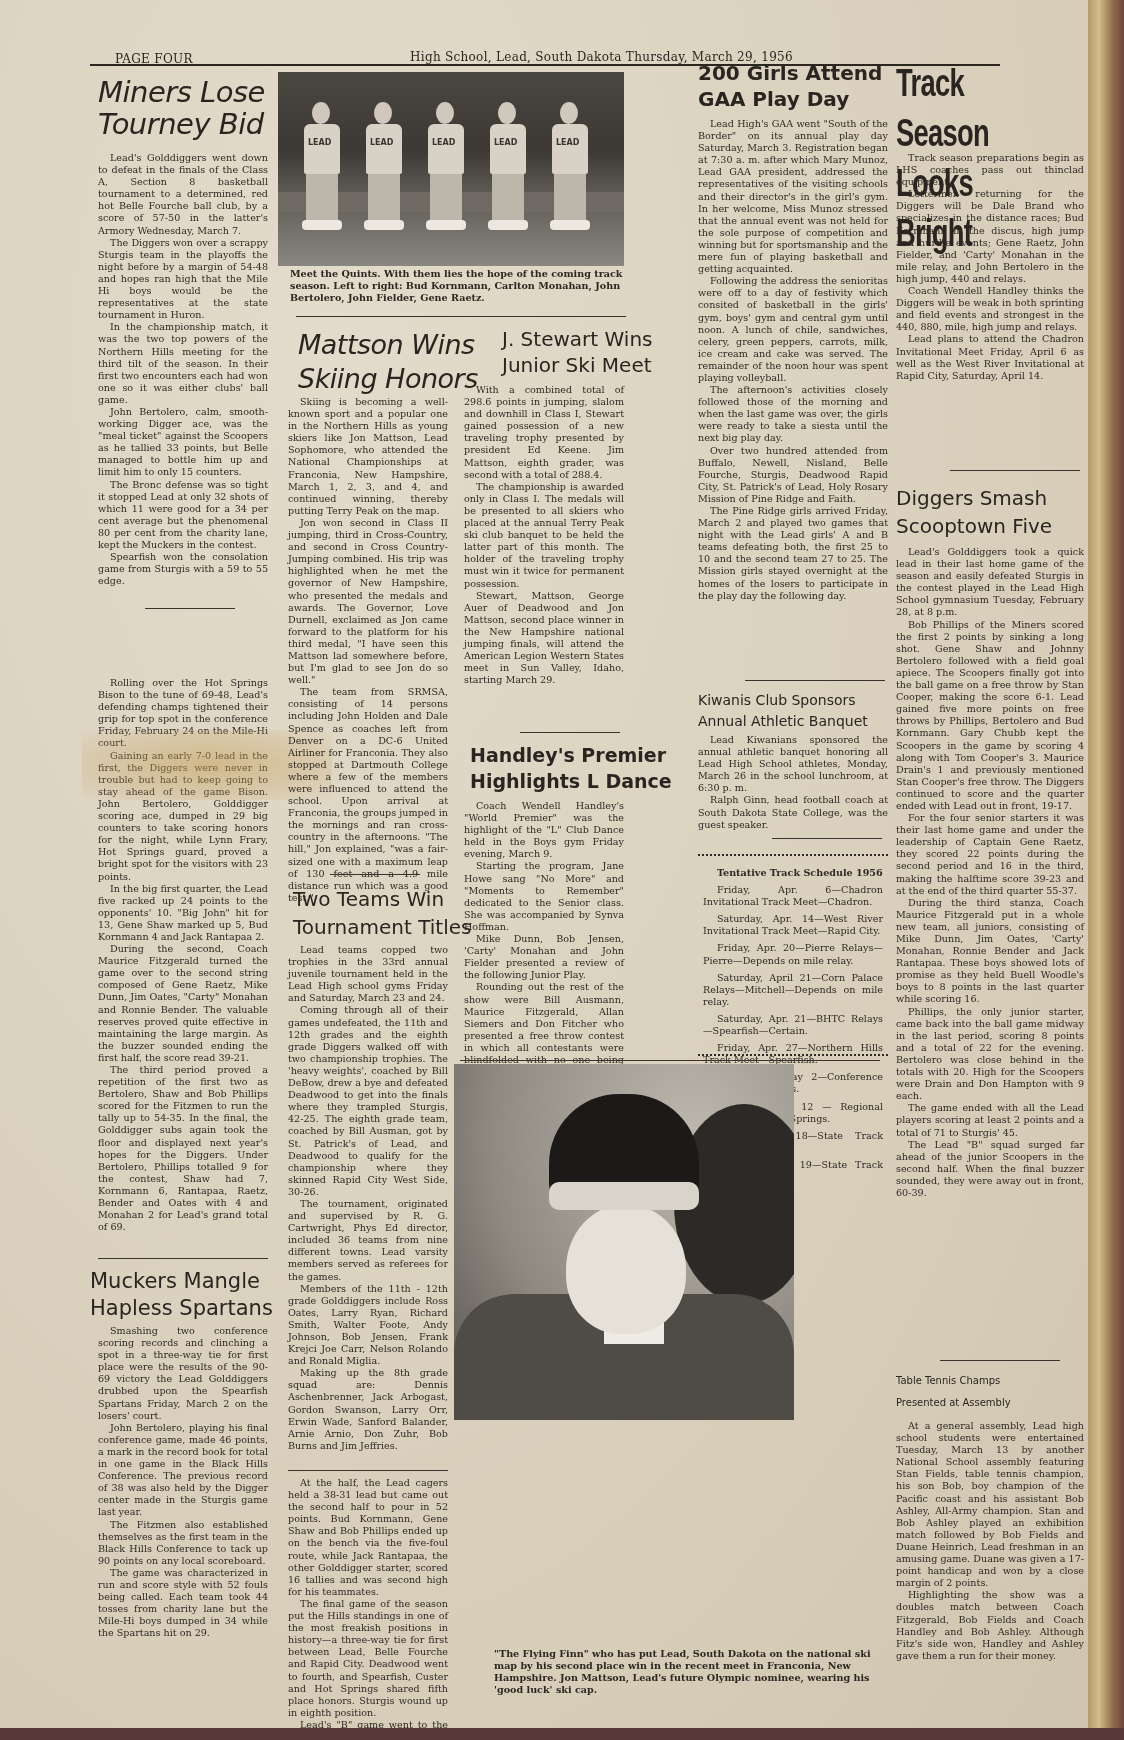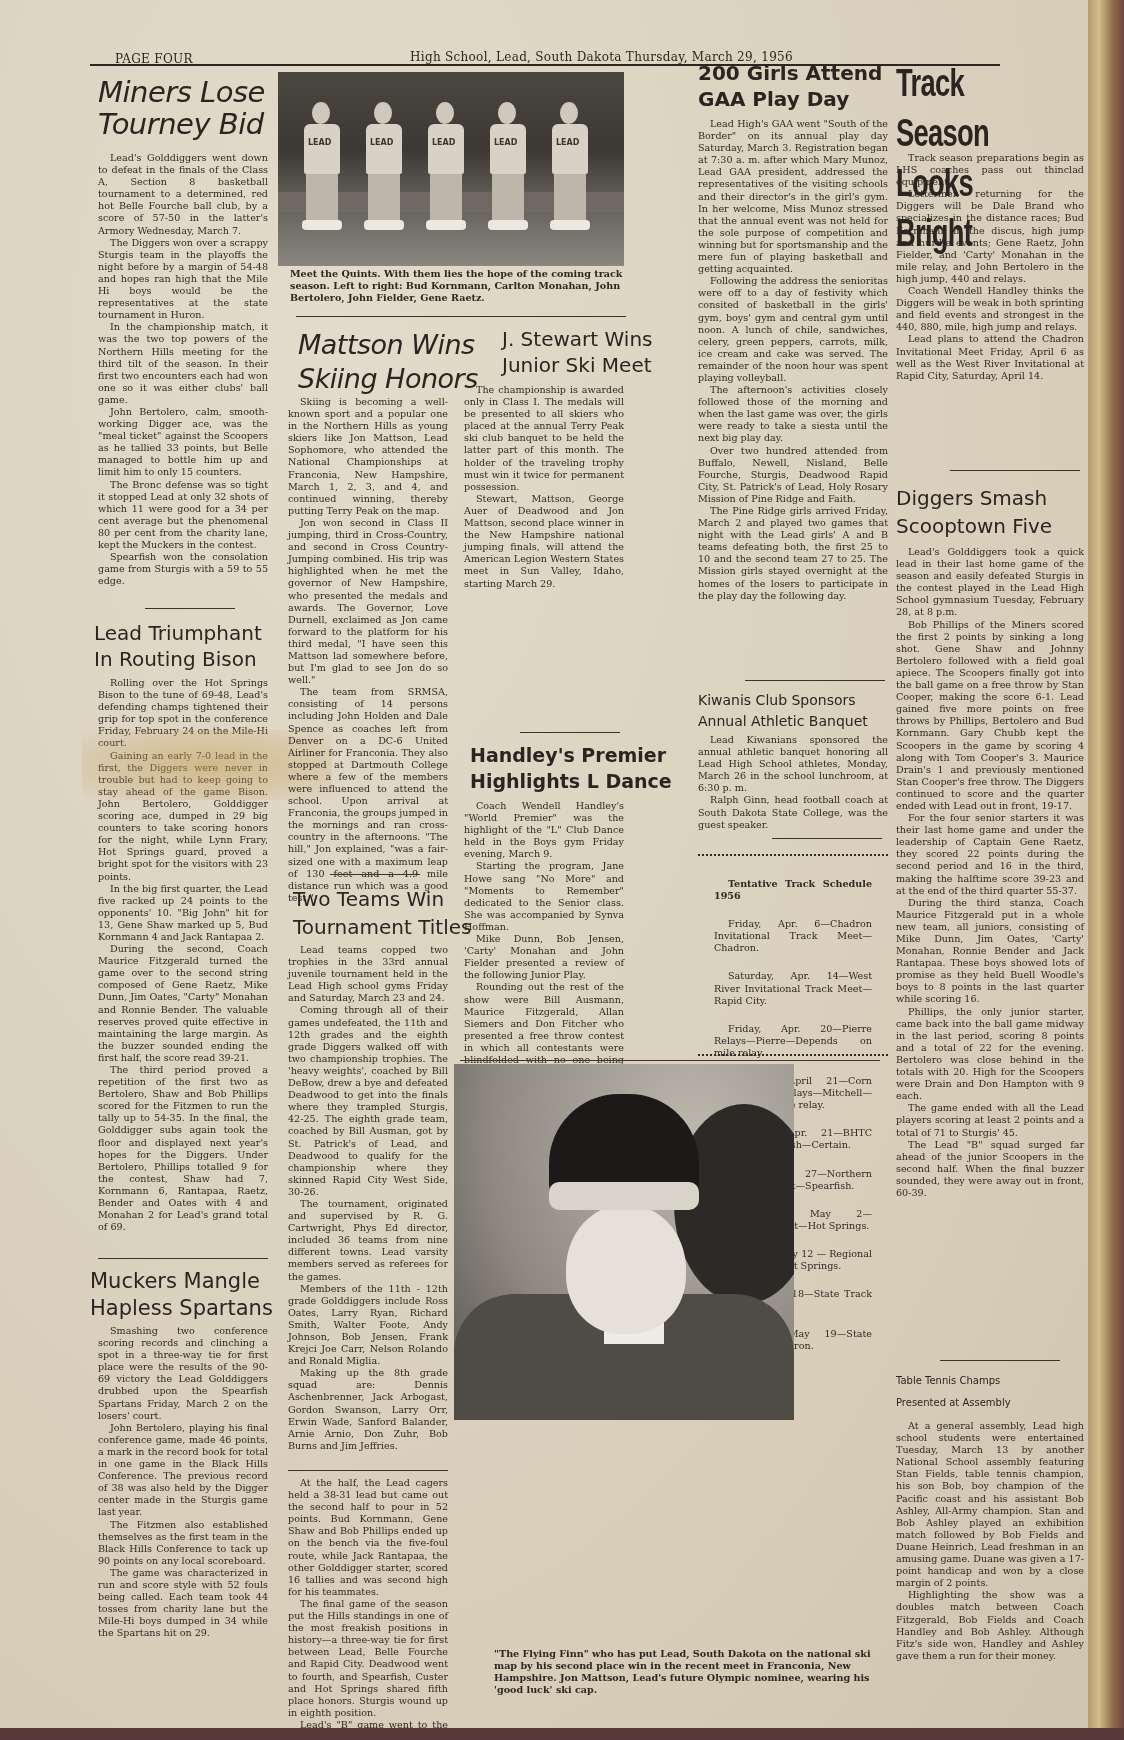--- a/index.html
+++ b/index.html
@@ -67,21 +67,21 @@
   .finn-band { position:absolute; left:95px; top:118px; width:150px; height:28px; border-radius:10px; background:#d9d4ca; }
   .finn-face { position:absolute; left:112px; top:140px; width:120px; height:130px; border-radius:50% 50% 45% 45%; background:#e6e1d8; }
   .finn-fur { position:absolute; left:220px; top:40px; width:140px; height:200px; border-radius:50%; background:#2c2a27; }
   .finn-coat { position:absolute; left:0; top:230px; width:340px; height:140px; background:#4f4b45; border-radius:60px 60px 0 0; }
   .finn-collar { position:absolute; left:150px; top:240px; width:60px; height:40px; background:#efece6; }
   .stain { position:absolute; left:82px; top:730px; width:250px; height:70px;
     background:radial-gradient(ellipse at center, rgba(196,160,90,0.55) 0%, rgba(196,160,90,0.25) 60%, rgba(196,160,90,0) 100%); }
   .dots { position:absolute; height:2px; border-top:2px dotted #2f2a23; }
   .sched { position:absolute; font-size:9.6px; line-height:12.1px; color:#2f2a23; text-align:justify; }
   .sched .ttl { font-weight:bold; text-indent:14px; }
-  .sched p { margin:16px; text-indent:14px; }
+  .sched p { margin:5px; text-indent:14px; }
 </style>
 </head>
 <body>
 
 <div class="page">
 
   <div class="folio" style="left:115px;">PAGE FOUR</div>
   <div class="folio" style="left:410px; top:50px;">High School, Lead, South Dakota Thursday, March 29, 1956</div>
   <div class="rule" style="left:90px; top:64px; width:910px;"></div>
 
@@ -92,24 +92,20 @@
   <div class="col" style="left:98px; top:152px; width:170px;">
     <p>Lead's Golddiggers went down to defeat in the finals of the Class A, Section 8 basketball tournament to a determined, red hot Belle Fourche ball club, by a score of 57-50 in the latter's Armory Wednesday, March 7.</p>
     <p>The Diggers won over a scrappy Sturgis team in the playoffs the night before by a margin of 54-48 and hopes ran high that the Mile Hi boys would be the representatives at the state tournament in Huron.</p>
     <p>In the championship match, it was the two top powers of the Northern Hills meeting for the third tilt of the season. In their first two encounters each had won one so it was either clubs' ball game.</p>
     <p>John Bertolero, calm, smooth-working Digger ace, was the "meal ticket" against the Scoopers as he tallied 33 points, but Belle managed to bottle him up and limit him to only 15 counters.</p>
     <p>The Bronc defense was so tight it stopped Lead at only 32 shots of which 11 were good for a 34 per cent average but the phenomenal 80 per cent from the charity lane, kept the Muckers in the contest.</p>
     <p>Spearfish won the consolation game from Sturgis with a 59 to 55 edge.</p>
   </div>
   <div class="thinrule" style="left:145px; top:608px; width:90px;"></div>
 
-  <div class="hl-sans" style="left:94px; top:620px; font-size:20px; line-height:26px;">
-    <div>Lead Triumphant</div>
-    <div>In Routing Bison</div>
-  </div>
   <div class="col" style="left:98px; top:677px; width:170px;">
     <p>Rolling over the Hot Springs Bison to the tune of 69-48, Lead's defending champs tightened their grip for top spot in the conference Friday, February 24 on the Mile-Hi court.</p>
     <p>Gaining an early 7-0 lead in the first, the Diggers were never in trouble but had to keep going to stay ahead of the game Bison. John Bertolero, Golddigger scoring ace, dumped in 29 big counters to take scoring honors for the night, while Lynn Frary, Hot Springs guard, proved a bright spot for the visitors with 23 points.</p>
     <p>In the big first quarter, the Lead five racked up 24 points to the opponents' 10. "Big John" hit for 13, Gene Shaw marked up 5, Bud Kornmann 4 and Jack Rantapaa 2.</p>
     <p>During the second, Coach Maurice Fitzgerald turned the game over to the second string composed of Gene Raetz, Mike Dunn, Jim Oates, "Carty" Monahan and Ronnie Bender. The valuable reserves proved quite effective in maintaining the large margin. As the buzzer sounded ending the first half, the score read 39-21.</p>
     <p>The third period proved a repetition of the first two as Bertolero, Shaw and Bob Phillips scored for the Fitzmen to run the tally up to 54-35. In the final, the Golddigger subs again took the floor and displayed next year's hopes for the Diggers. Under Bertolero, Phillips totalled 9 for the contest, Shaw had 7, Kornmann 6, Rantapaa, Raetz, Bender and Oates with 4 and Monahan 2 for Lead's grand total of 69.</p>
   </div>
   <div class="stain"></div>
   <div class="thinrule" style="left:98px; top:1258px; width:170px;"></div>
 
@@ -197,20 +193,21 @@
     <p>The tournament, originated and supervised by R. G. Cartwright, Phys Ed director, included 36 teams from nine different towns. Lead varsity members served as referees for the games.</p>
     <p>Members of the 11th - 12th grade Golddiggers include Ross Oates, Larry Ryan, Richard Smith, Walter Foote, Andy Johnson, Bob Jensen, Frank Krejci Joe Carr, Nelson Rolando and Ronald Miglia.</p>
     <p>Making up the 8th grade squad are: Dennis Aschenbrenner, Jack Arbogast, Gordon Swanson, Larry Orr, Erwin Wade, Sanford Balander, Arnie Arnio, Don Zuhr, Bob Burns and Jim Jeffries.</p>
   </div>
 
   <div class="hl-sans" style="left:502px; top:326px; font-size:20px; line-height:26px;">
     <div>J. Stewart Wins</div>
     <div>Junior Ski Meet</div>
   </div>
   <div class="col" style="left:464px; top:384px; width:160px;">
+    <p>With a combined total of 298.6 points in jumping, slalom and downhill in Class I, Stewart gained possession of a new traveling trophy presented by president Ed Keene. Jim Mattson, eighth grader, was second with a total of 288.4.</p>
     <p>The championship is awarded only in Class I. The medals will be presented to all skiers who placed at the annual Terry Peak ski club banquet to be held the latter part of this month. The holder of the traveling trophy must win it twice for permanent possession.</p>
     <p>Stewart, Mattson, George Auer of Deadwood and Jon Mattson, second place winner in the New Hampshire national jumping finals, will attend the American Legion Western States meet in Sun Valley, Idaho, starting March 29.</p>
   </div>
   <div class="thinrule" style="left:520px; top:732px; width:100px;"></div>
 
   <div class="hl-bold" style="left:470px; top:742px; font-size:19px; line-height:26px;">
     <div>Handley's Premier</div>
     <div>Highlights L Dance</div>
   </div>
   <div class="col" style="left:464px; top:800px; width:160px;">

